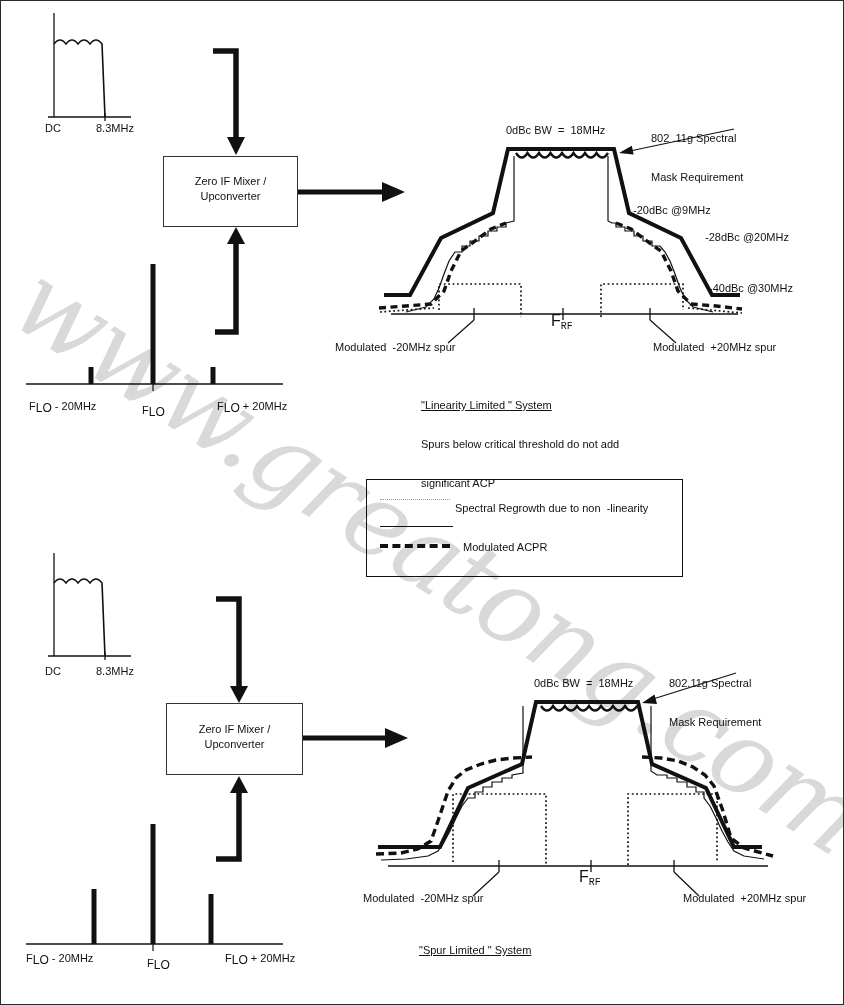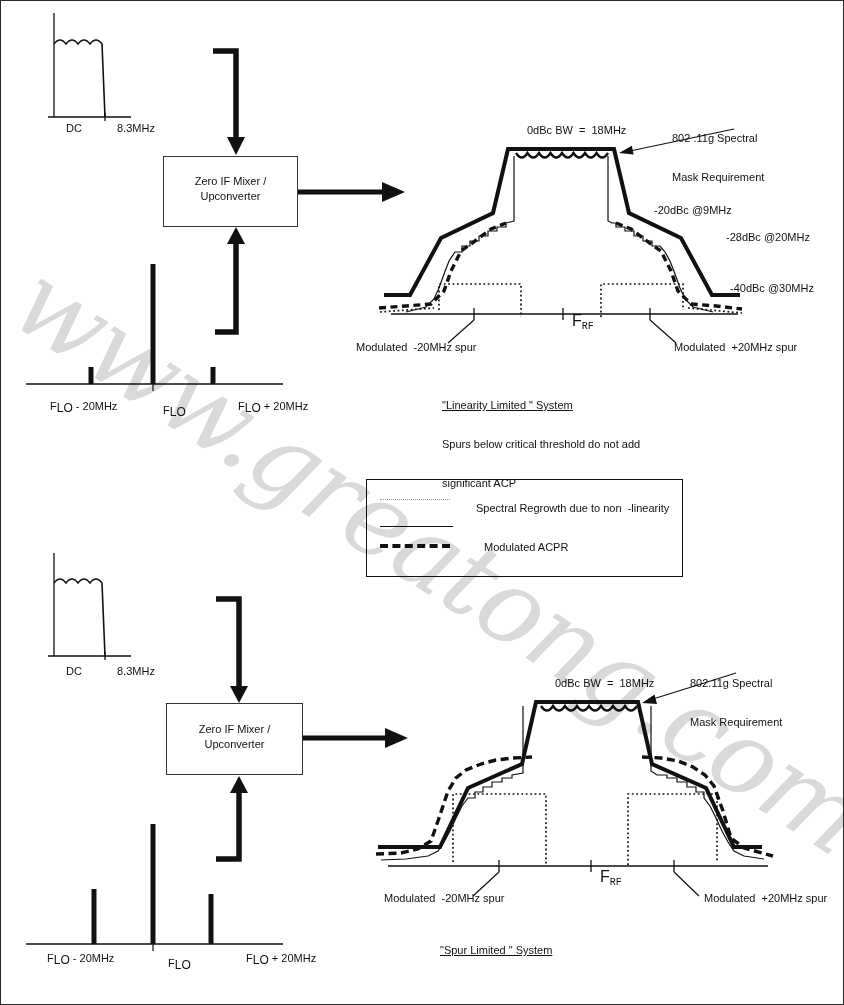--- a/index.html
+++ b/index.html
@@ -1,20 +1,20 @@
 <!DOCTYPE html>
 <html><head>
 <meta charset="utf-8">
 <style>
   html,body{margin:0;padding:0;background:#fff;}
   #canvas{position:relative;width:844px;height:1005px;background:#fff;
           border:1px solid #2a2a2a;box-sizing:border-box;overflow:hidden;
           font-family:"Liberation Sans",sans-serif;color:#111;}
   .abs{position:absolute;}
-  .lbl{position:absolute;font-size:11px;line-height:13px;color:#111;white-space:pre;z-index:3;margin-left:21px;}
+  .lbl{position:absolute;font-size:11px;line-height:13px;color:#111;white-space:pre;z-index:3;}
   .ctr{text-align:left;}
   .underline{text-decoration:underline;}
   sub.sb{font-size:12px;vertical-align:-2px;}
   .frf{font-size:16px;}
   .frf sub.sb{font-size:10px;vertical-align:-3px;font-family:Liberation Mono, monospace;}
   .wm{position:absolute;left:58px;top:238px;z-index:1;
       font-family:"DejaVu Serif",serif;font-style:italic;
       font-size:104px;color:#d9d9d9;white-space:nowrap;letter-spacing:-2px;
       transform:rotate(33deg);transform-origin:left top;pointer-events:none;}
   svg{position:absolute;z-index:2;overflow:visible;}

